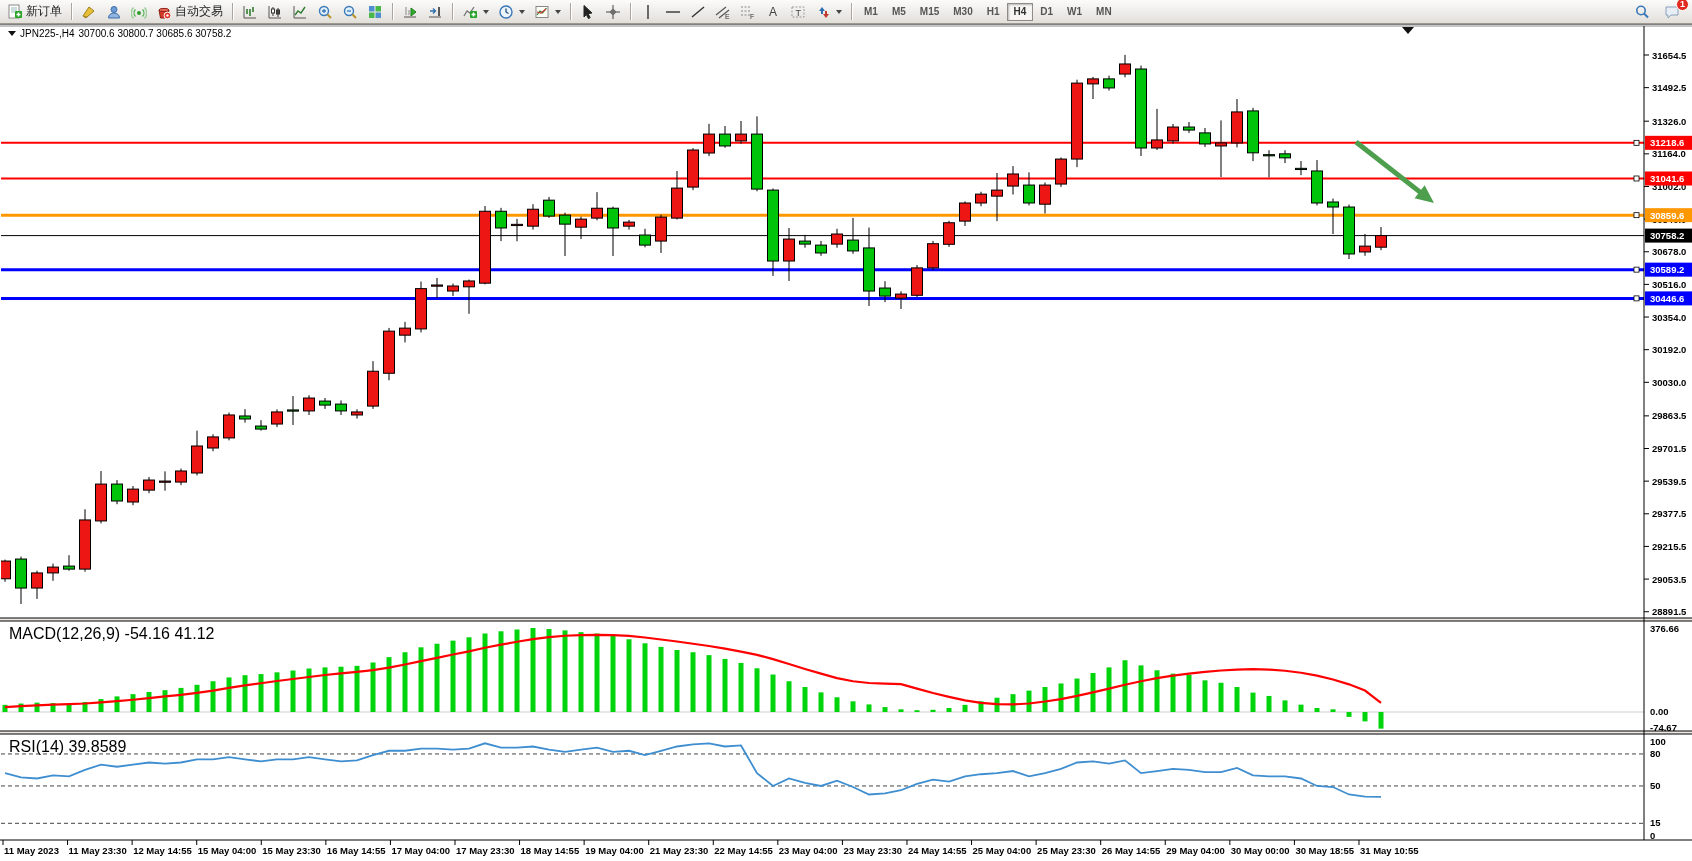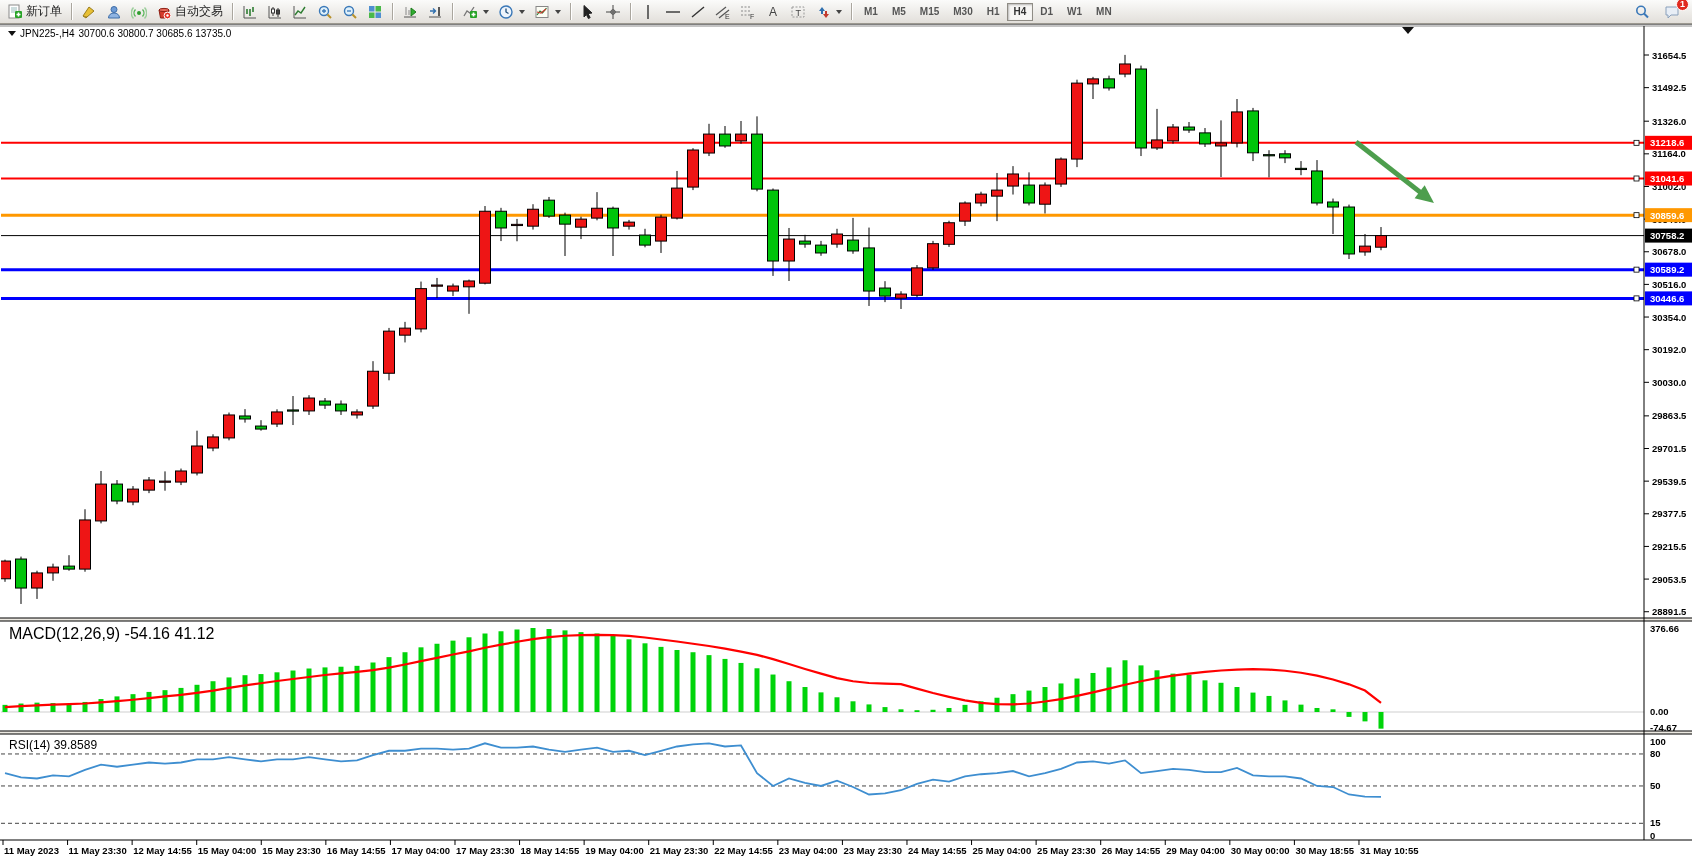--- a/index.html
+++ b/index.html
@@ -25,21 +25,21 @@
 
   
   #chartwin{position:absolute;top:24px;left:0;width:1692px;height:837px;background:#fff;
     border-top:1px solid #808080;box-sizing:border-box;}
   #chart-svg{position:absolute;top:0;left:0;}
   .ovl{position:absolute;z-index:3;color:#000;}
   #chart-title{top:3px;left:8px;font-size:10px;font-weight:normal;display:flex;align-items:center;gap:4px;}
   #chart-title .tri{width:0;height:0;border-left:4px solid transparent;border-right:4px solid transparent;
     border-top:5px solid #111;}
   #macd-label{top:600px;left:9px;font-size:16px;}
-  #rsi-label{top:713px;left:9px;font-size:12px;}
+  #rsi-label{top:713px;left:9px;font-size:16px;}
 
   text{font-family:"Liberation Sans","DejaVu Sans",sans-serif;}
   .axlbl{font-size:9.5px;font-weight:bold;fill:#000;}
   .bdg{font-size:9.5px;font-weight:bold;fill:#fff;}
   .dt{font-size:9.5px;font-weight:bold;fill:#000;}
 </style>
 </head>
 <body>
 <div id="screen">
 
@@ -741,18 +741,18 @@
           <text x="1230.83" y="852.5" class="dt">30 May 00:00</text>
           <line x1="1294.3999999999999" y1="839" x2="1294.3999999999999" y2="844" stroke="#000"></line>
           <text x="1295.3999999999999" y="852.5" class="dt">30 May 18:55</text>
           <line x1="1358.9699999999998" y1="839" x2="1358.9699999999998" y2="844" stroke="#000"></line>
           <text x="1359.9699999999998" y="852.5" class="dt">31 May 10:55</text>
         </g>
       </svg>
     <div class="ovl" id="chart-title">
       <span class="tri"></span>
       <span>JPN225-,H4</span>
-      <span>30700.6 30800.7 30685.6 13735.0</span>
+      <span>30700.6 30800.7 30685.6 30758.2</span>
     </div>
     <div class="ovl" id="macd-label">MACD(12,26,9) -54.16 41.12</div>
     <div class="ovl" id="rsi-label">RSI(14) 39.8589</div>
   </div>
 </div>
 
 </body></html>

